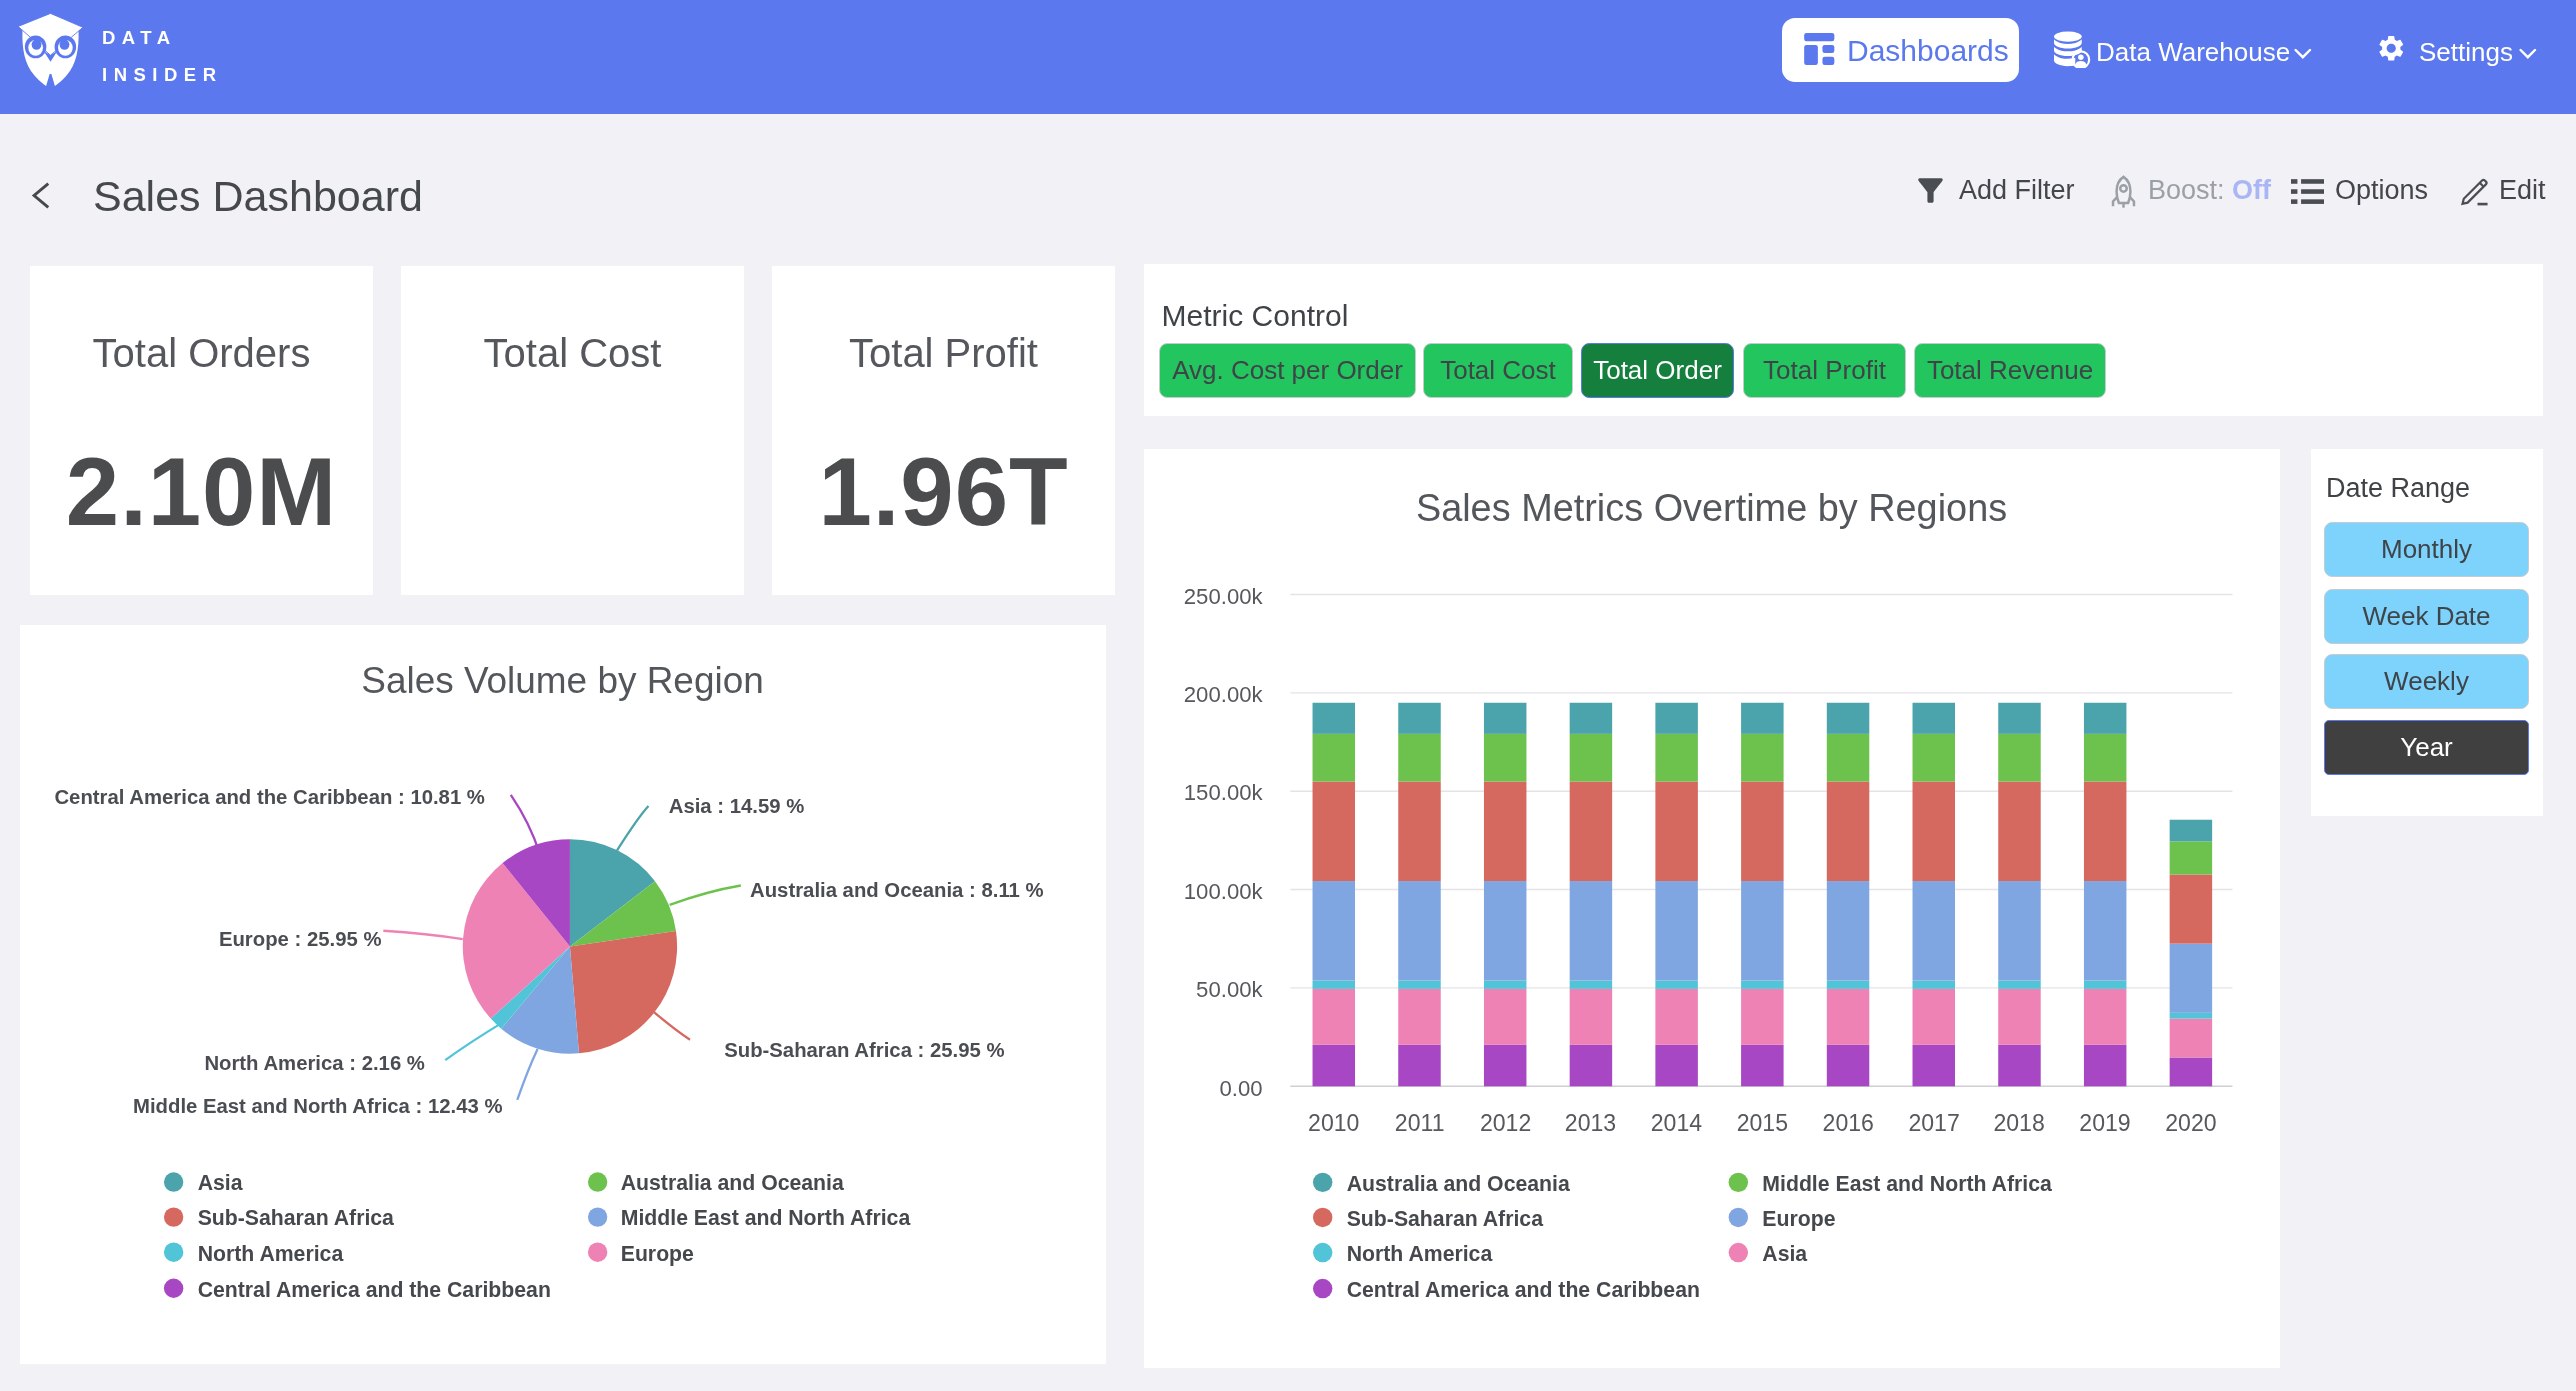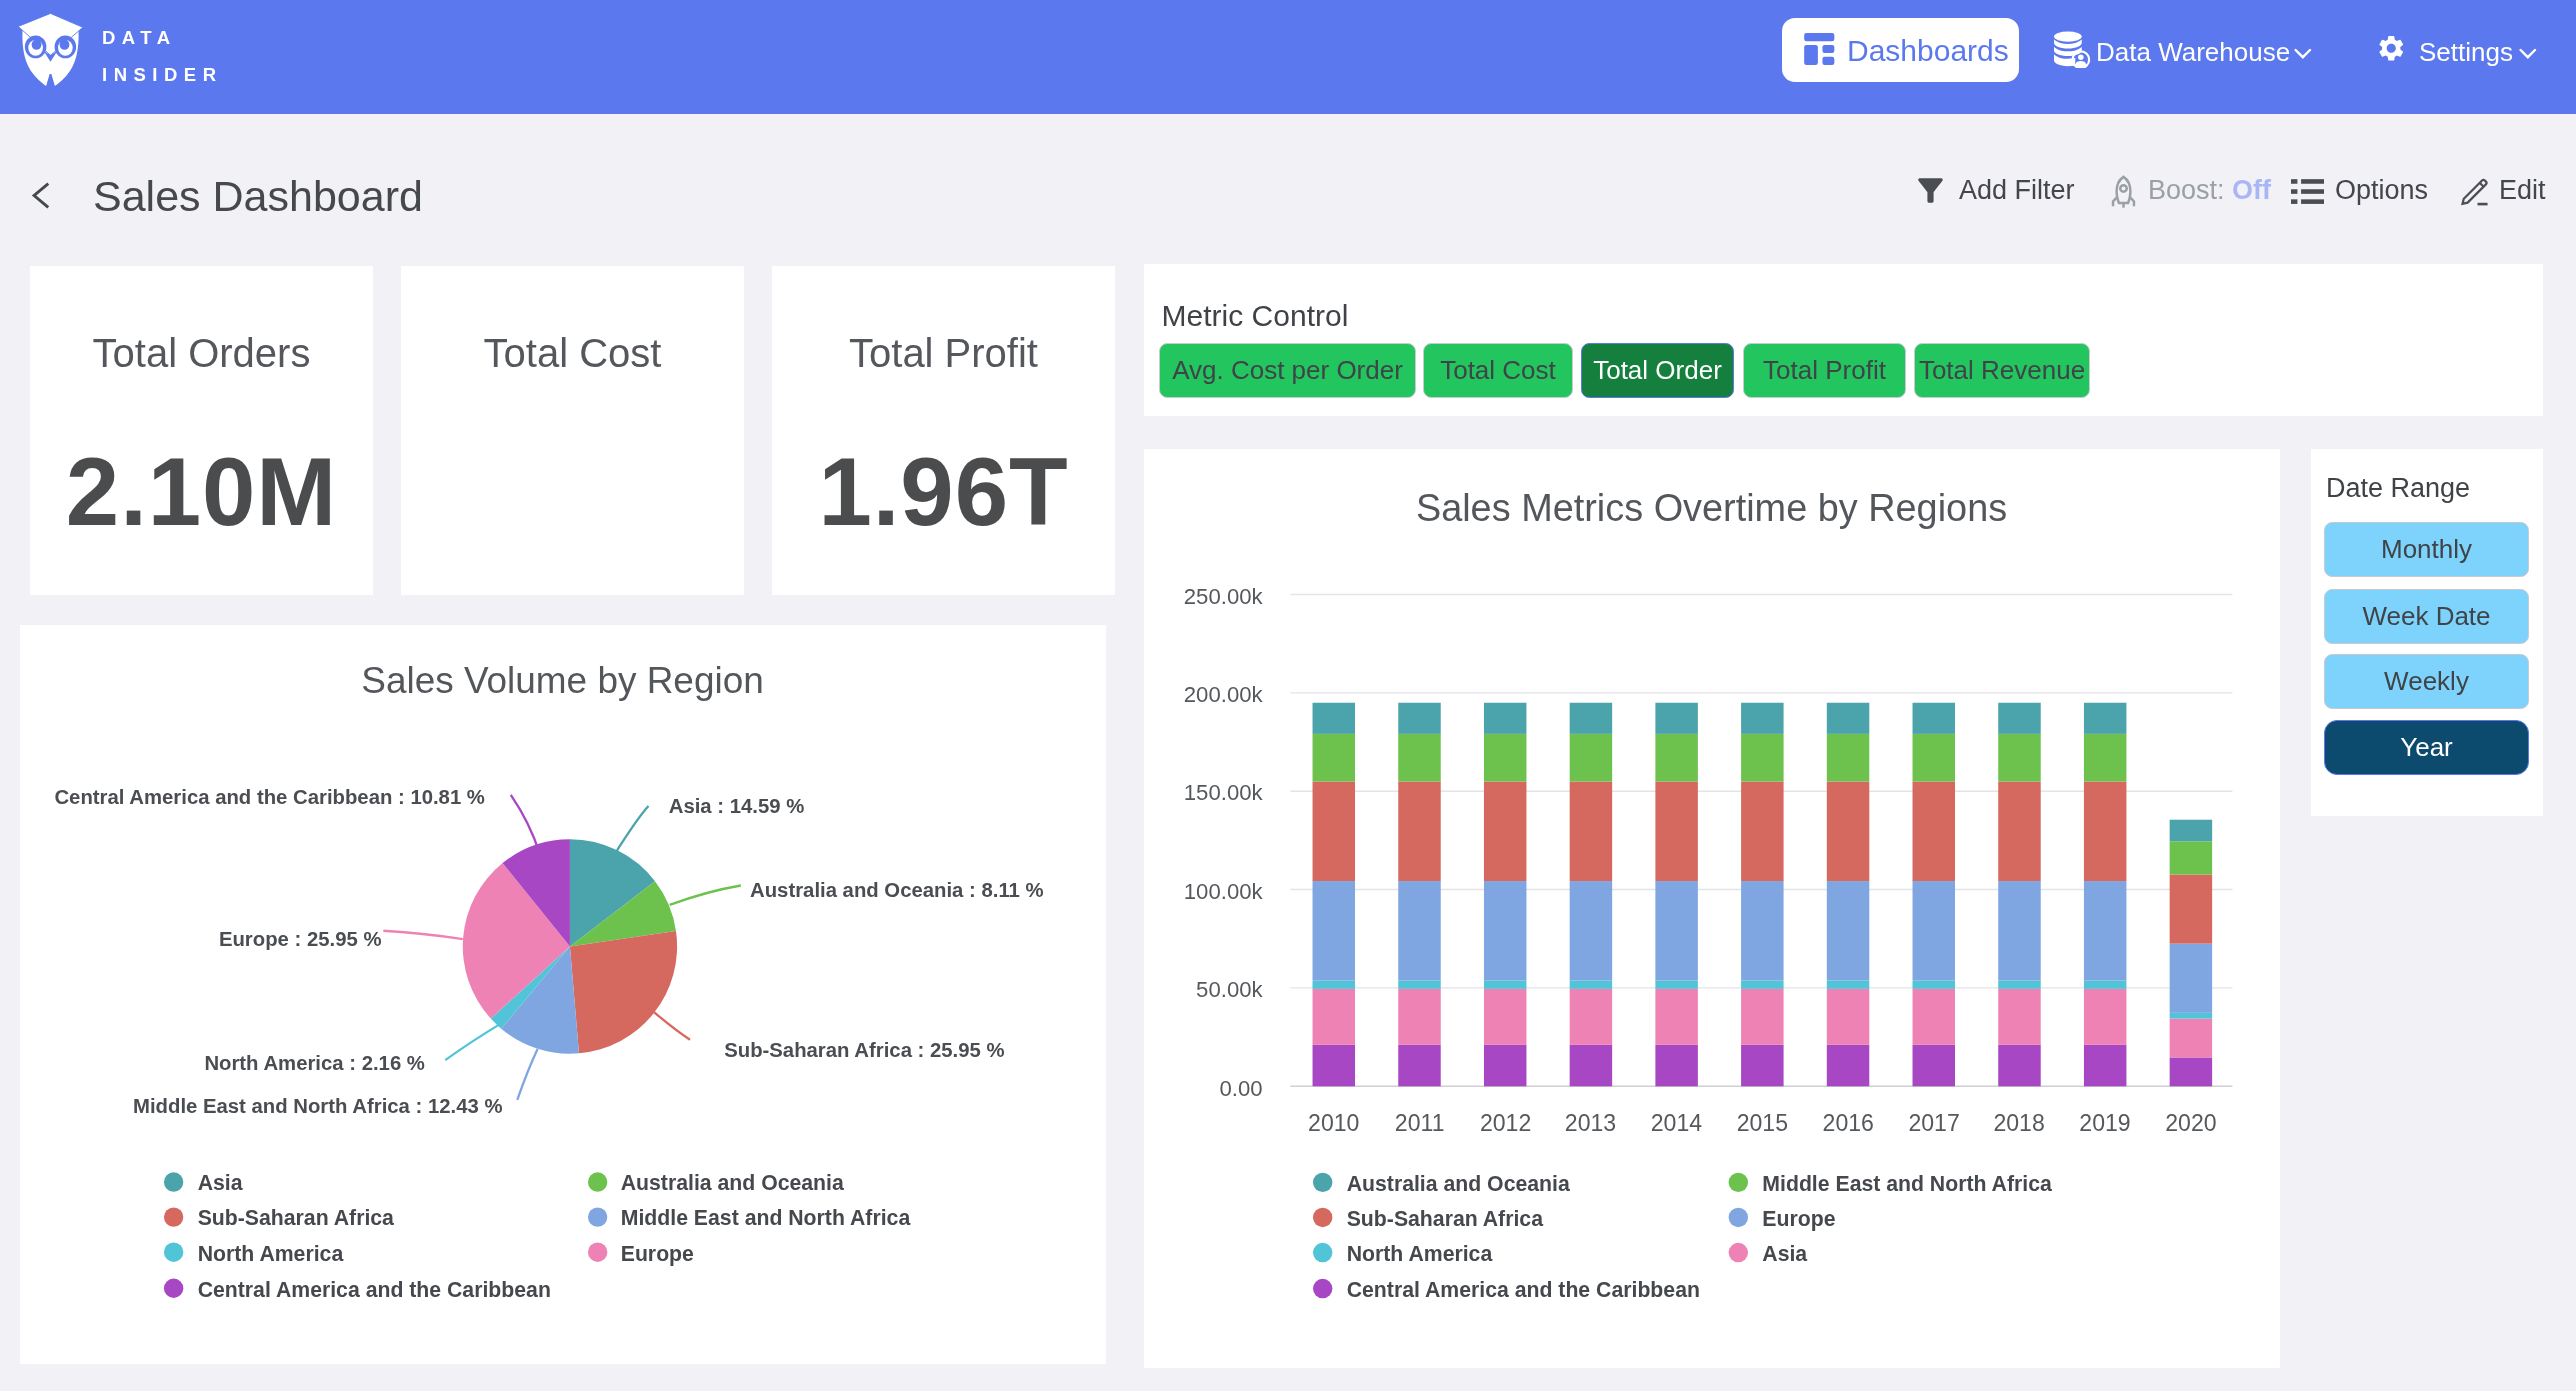--- a/index.html
+++ b/index.html
@@ -15,21 +15,21 @@
   .kpi { width:343px; height:329px; text-align:center; }
   .kpi .lbl { margin-top:65px; font-size:40px; color:#54575c; }
   .kpi .val { margin-top:61px; font-size:96px; font-weight:bold; color:#4a4c4e; letter-spacing:0.9px; }
   .hdr-title { position:absolute; left:93px; top:172px; font-size:43px; color:#46494c; }
   .tool { position:absolute; top:175px; font-size:27px; color:#43464b; }
   .mc-label { position:absolute; left:17.6px; top:35px; font-size:30px; color:#3f4347; }
   .mbtn { position:absolute; top:79px; height:55px; border:1.8px solid #c9cacd; border-radius:8.3px; background:#22c55e; font-size:26px; color:#3f4448; font-family:"Liberation Sans", sans-serif; display:flex; align-items:center; justify-content:center; white-space:nowrap; }
   .mbtn.sel { background:#15803d; border-color:#5c78ee; color:#fff; }
   .dr-title { position:absolute; left:15px; top:24px; font-size:27px; color:#3f4347; }
   .dbtn { position:absolute; left:13px; width:205px; height:55px; border:1.8px solid #c9cacd; border-radius:8.3px; background:#7dd3fc; font-size:26px; color:#3f4448; display:flex; align-items:center; justify-content:center; }
-  .dbtn.sel { background:#0c4a6e; border-color:#5c78ee; color:#fff; border-radius:13px; }
+  .dbtn.sel { background:#404040; border-color:#5c78ee; color:#fff; border-radius:5px; }
 </style>
 </head>
 <body>
 <div class="nav">
   <svg class="logo" width="77" height="95" viewBox="0 0 88 102" preserveAspectRatio="none">
     <path d="M12,26 C11,48 15,64 25,75 C30,81 36,85 39,87 L43,74 L45,74 L49,87 C52,85 58,81 63,75 C73,64 77,48 76,26 Z" fill="#fff"></path>
     <path d="M44,9 L7,23 L44,54 L81,24 Z" fill="#fff" stroke="#5c78ee" stroke-width="1"></path>
     <circle cx="27" cy="45" r="12.3" fill="#5c78ee"></circle>
     <circle cx="27" cy="46" r="8.4" fill="#fff"></circle>
     <circle cx="28" cy="42.5" r="5.6" fill="#5c78ee"></circle>
@@ -130,21 +130,21 @@
   <div class="lbl">Total Profit</div>
     <div class="val">1.96T</div>
 </div>
 
 <div class="card" style="left:1144px; top:264px; width:1399px; height:152px;">
   <div class="mc-label">Metric Control</div>
   <div class="mbtn" style="left:15px; width:257px;">Avg. Cost per Order</div>
   <div class="mbtn" style="left:279px; width:150px;">Total Cost</div>
   <div class="mbtn sel" style="left:437px; width:153px;">Total Order</div>
   <div class="mbtn" style="left:599px; width:163px;">Total Profit</div>
-  <div class="mbtn" style="left:770px; width:176px;">Total Revenue</div>
+  <div class="mbtn" style="left:770px; width:192px;">Total Revenue</div>
 </div>
 
 <div class="card" style="left:2311px; top:449px; width:232px; height:367px;">
   <div class="dr-title">Date Range</div>
   <div class="dbtn" style="top:73px;">Monthly</div>
   <div class="dbtn" style="top:140px;">Week Date</div>
   <div class="dbtn" style="top:205px;">Weekly</div>
   <div class="dbtn sel" style="top:271px;">Year</div>
 </div>
 

